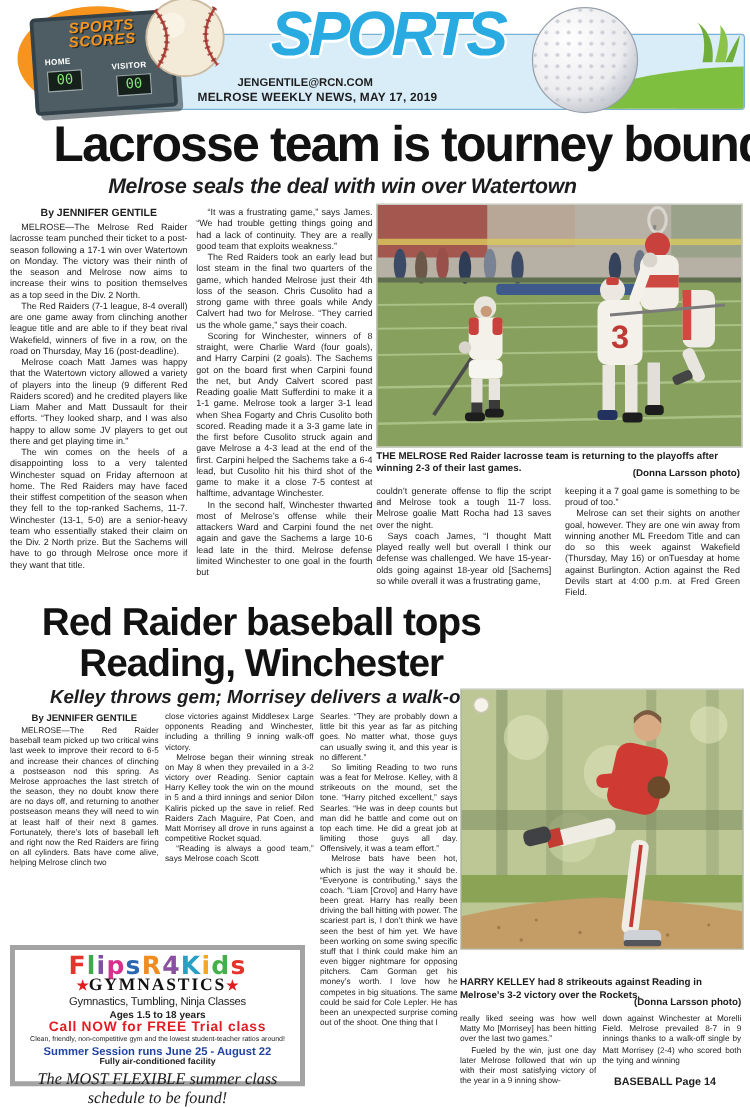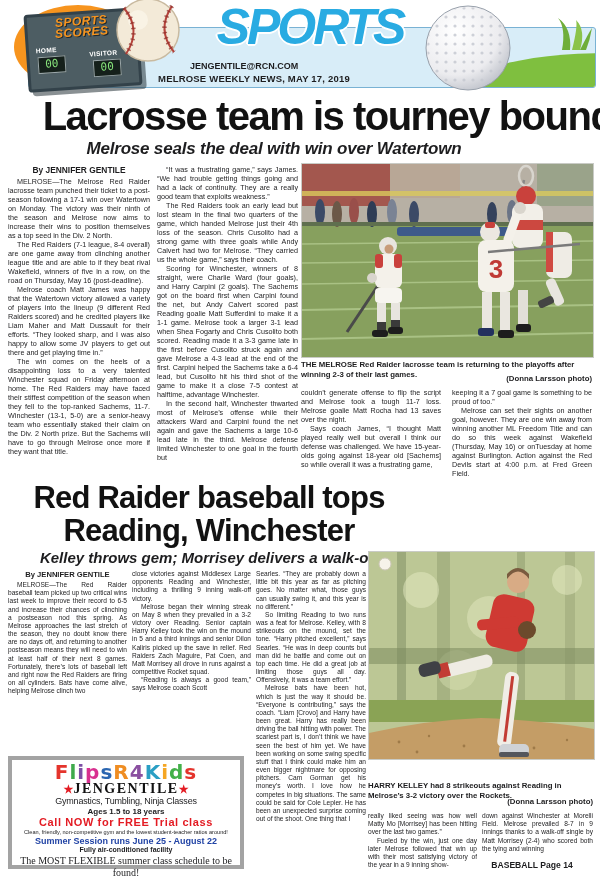--- a/index.html
+++ b/index.html
@@ -60,21 +60,21 @@
       text-align:center;padding:2px 3px;box-sizing:border-box;background:#fff;}
   .ad-brand{font-size:20px;font-weight:800;line-height:1;letter-spacing:1px;font-family:"DejaVu Sans",sans-serif;}
   .ad-gym{font-family:"Liberation Serif",serif;font-weight:700;font-size:14px;line-height:1.02;letter-spacing:1.5px;color:#111;}
   .ad-gym .star{color:var(--ad-red,#e31b23);font-size:11px;letter-spacing:0;}
   .ad-classes{font-size:9px;font-weight:400;line-height:1.2;letter-spacing:-.2px;text-align:center;}
   .ad-ages{font-size:8px;font-weight:700;line-height:1.15;}
   .ad-cta{color:var(--ad-red,#e31b23);font-size:11px;font-weight:800;letter-spacing:.6px;line-height:1.15;}
   .ad-fine{font-size:5.6px;line-height:1.2;}
   .ad-summer{color:var(--ad-blue,#2143a5);font-size:9px;font-weight:800;line-height:1.2;}
   .ad-fac{font-size:7px;font-weight:700;line-height:1.2;}
-  .ad-flex{font-family:"Liberation Serif",serif;font-size:10px;line-height:1.2;}
+  .ad-flex{font-family:"Liberation Serif",serif;font-style:italic;font-size:13px;line-height:1.2;}
   .ad-contact{font-size:8.6px;font-weight:800;border-top:1px solid #2b2b2b;margin-top:15px;padding-top:15px;line-height:1.2;}
 </style>
 </head>
 <body>
 
 <div class="page">
 
   <div class="banner">
     <div class="hill-beige"></div>
     <div class="hill-cup"></div>
@@ -298,21 +298,21 @@
     <p>Fueled by the win, just one day later Melrose followed that win up with their most satisfying victory of the year in a 9 inning show-</p>
   </div>
   <div class="col art2" style="left:482px;top:812px;width:111px;height:46px">
     <p class="cont">down against Winchester at Morelli Field. Melrose prevailed 8-7 in 9 innings thanks to a walk-off single by Matt Morrisey (2-4) who scored both the tying and winning</p>
   </div>
   <div class="jump" style="left:470px;top:860px;width:124px">BASEBALL Page 14</div>
 
   <div class="ad">
     <div class="ad-brand"><span style="color: rgb(228, 52, 44);">F</span><span style="color: rgb(63, 170, 76);">l</span><span style="color: rgb(125, 79, 165);">i</span><span style="color: rgb(216, 48, 143);">p</span><span style="color: rgb(43, 102, 177);">s</span><span style="color: rgb(239, 141, 34);">R</span><span style="color: rgb(138, 79, 160);">4</span><span style="color: rgb(42, 159, 196);">K</span><span style="color: rgb(245, 166, 35);">i</span><span style="color: rgb(67, 176, 73);">d</span><span style="color: rgb(228, 52, 44);">s</span></div>
     <div class="ad-gym">
-      <span class="star">★</span><span>JENGENTILE</span><span class="star">★</span>
+      <span class="star">★</span><span>GYMNASTICS</span><span class="star">★</span>
     </div>
     <div class="ad-classes">Gymnastics, Tumbling, Ninja Classes</div>
     <div class="ad-ages">Ages 1.5 to 18 years</div>
     <div class="ad-cta">Call NOW for FREE Trial class</div>
     <div class="ad-fine">Clean, friendly, non-competitive gym and the lowest student-teacher ratios around!</div>
     <div class="ad-summer">Summer Session runs June 25 - August 22</div>
     <div class="ad-fac">Fully air-conditioned facility</div>
     <div class="ad-flex">The MOST FLEXIBLE summer class schedule to be found!</div>
     <div class="ad-contact">781-246-0075 / flipsr4kids.com / 50 New Salem St. Wakefield</div>
   </div>

